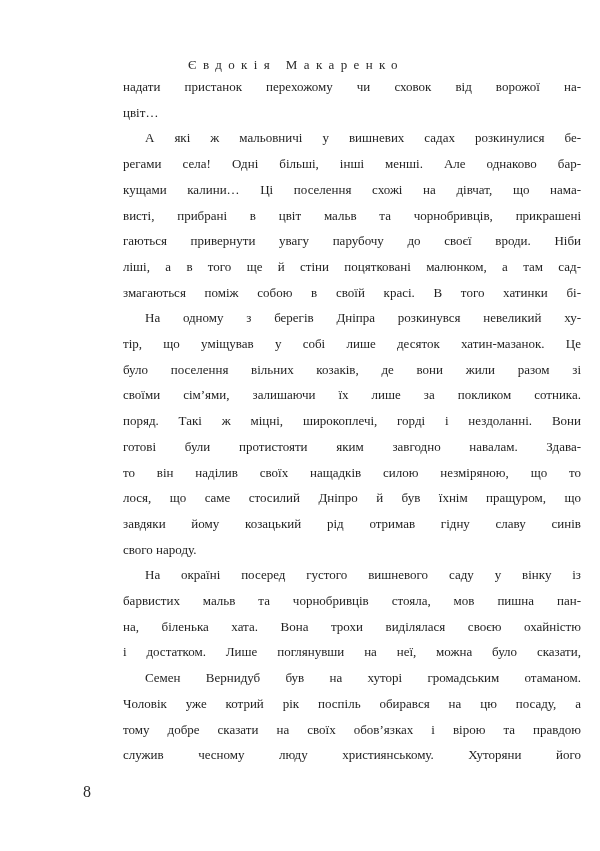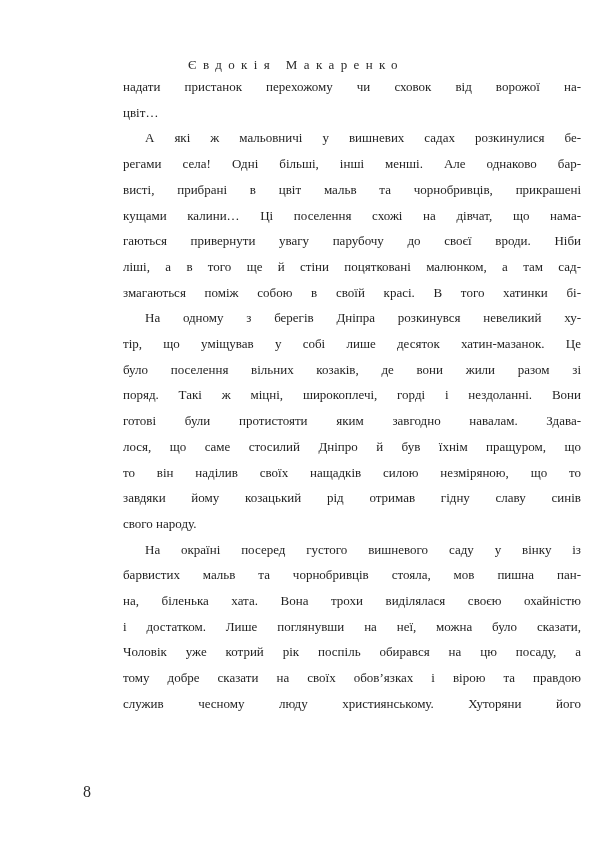--- a/index.html
+++ b/index.html
@@ -67,46 +67,48 @@
 <div class="body-text">
 
   <div>
     <span class="line">надати пристанок перехожому чи сховок від ворожої на-</span>
     <span class="line last">цвіт…</span>
   </div>
 
   <div>
     <span class="line indent">А які ж мальовничі у вишневих садах розкинулися бе-</span>
     <span class="line">регами села! Одні більші, інші менші. Але однаково бар-</span>
+    <span class="line">кущами калини… Ці поселення схожі на дівчат, що нама-</span>
     <span class="line">висті, прибрані в цвіт мальв та чорнобривців, прикрашені</span>
-    <span class="line">кущами калини… Ці поселення схожі на дівчат, що нама-</span>
     <span class="line">гаються привернути увагу парубочу до своєї вроди. Ніби</span>
     <span class="line">ліші, а в того ще й стіни поцятковані малюнком, а там сад-</span>
     <span class="line">змагаються поміж собою в своїй красі. В того хатинки бі-</span>
   </div>
 
   <div>
     <span class="line indent">На одному з берегів Дніпра розкинувся невеликий ху-</span>
     <span class="line">тір, що уміщував у собі лише десяток хатин-мазанок. Це</span>
     <span class="line">було поселення вільних козаків, де вони жили разом зі</span>
+    <span class="line">своїми сім’ями, залишаючи їх лише за покликом сотника.</span>
     <span class="line">поряд. Такі ж міцні, широкоплечі, горді і нездоланні. Вони</span>
     <span class="line">готові були протистояти яким завгодно навалам. Здава-</span>
+    <span class="line">то він наділив своїх нащадків силою незміряною, що то</span>
     <span class="line">лося, що саме стосилий Дніпро й був їхнім пращуром, що</span>
-    <span class="line">то він наділив своїх нащадків силою незміряною, що то</span>
     <span class="line">завдяки йому козацький рід отримав гідну славу синів</span>
     <span class="line last">свого народу.</span>
   </div>
 
   <div>
     <span class="line indent">На окраїні посеред густого вишневого саду у вінку із</span>
     <span class="line">барвистих мальв та чорнобривців стояла, мов пишна пан-</span>
     <span class="line">на, біленька хата. Вона трохи виділялася своєю охайністю</span>
     <span class="line">і достатком. Лише поглянувши на неї, можна було сказати,</span>
   </div>
 
   <div>
+    <span class="line indent">Семен Вернидуб був на хуторі громадським отаманом.</span>
     <span class="line">Чоловік уже котрий рік поспіль обирався на цю посаду, а</span>
     <span class="line">тому добре сказати на своїх обов’язках і вірою та правдою</span>
     <span class="line">служив чесному люду християнському. Хуторяни його</span>
   </div>
 </div>
 
 <div class="page-number">8</div>
 
 </body></html>

